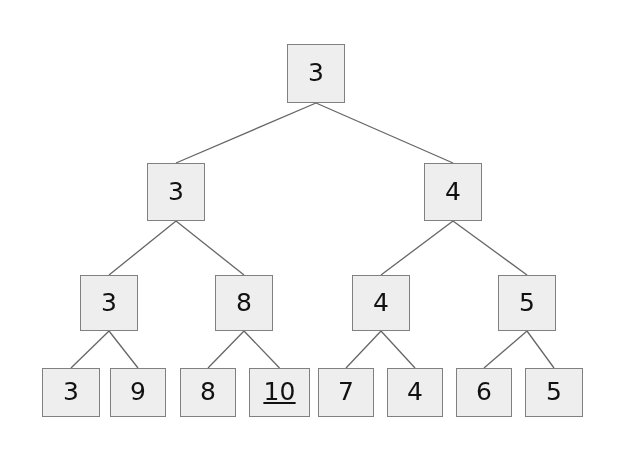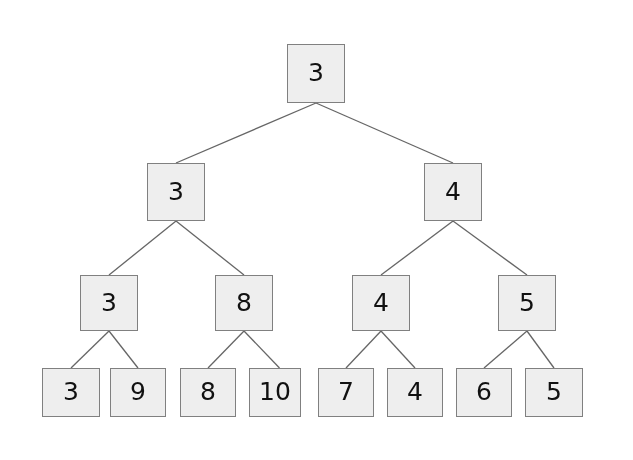--- a/index.html
+++ b/index.html
@@ -86,21 +86,21 @@
     </div>
     <div class="tree-node" style="left: 42px; top: 368px; width: 58px; height: 49px; background: rgb(238, 238, 238); border-color: rgb(128, 128, 128); color: rgb(17, 17, 17);">
       <span class="node-label">3</span>
     </div>
     <div class="tree-node" style="left: 110px; top: 368px; width: 56px; height: 49px; background: rgb(238, 238, 238); border-color: rgb(128, 128, 128); color: rgb(17, 17, 17);">
       <span class="node-label">9</span>
     </div>
     <div class="tree-node" style="left: 180px; top: 368px; width: 56px; height: 49px; background: rgb(238, 238, 238); border-color: rgb(128, 128, 128); color: rgb(17, 17, 17);">
       <span class="node-label">8</span>
     </div>
-    <div class="tree-node" style="left: 249px; top: 368px; width: 52px; height: 49px; background: rgb(238, 238, 238); border-color: rgb(128, 128, 128); color: rgb(17, 17, 17);">
+    <div class="tree-node" style="left: 249px; top: 368px; width: 61px; height: 49px; background: rgb(238, 238, 238); border-color: rgb(128, 128, 128); color: rgb(17, 17, 17); text-decoration: underline;">
       <span class="node-label">10</span>
     </div>
     <div class="tree-node" style="left: 318px; top: 368px; width: 56px; height: 49px; background: rgb(238, 238, 238); border-color: rgb(128, 128, 128); color: rgb(17, 17, 17);">
       <span class="node-label">7</span>
     </div>
     <div class="tree-node" style="left: 387px; top: 368px; width: 56px; height: 49px; background: rgb(238, 238, 238); border-color: rgb(128, 128, 128); color: rgb(17, 17, 17);">
       <span class="node-label">4</span>
     </div>
     <div class="tree-node" style="left: 456px; top: 368px; width: 56px; height: 49px; background: rgb(238, 238, 238); border-color: rgb(128, 128, 128); color: rgb(17, 17, 17);">
       <span class="node-label">6</span>

